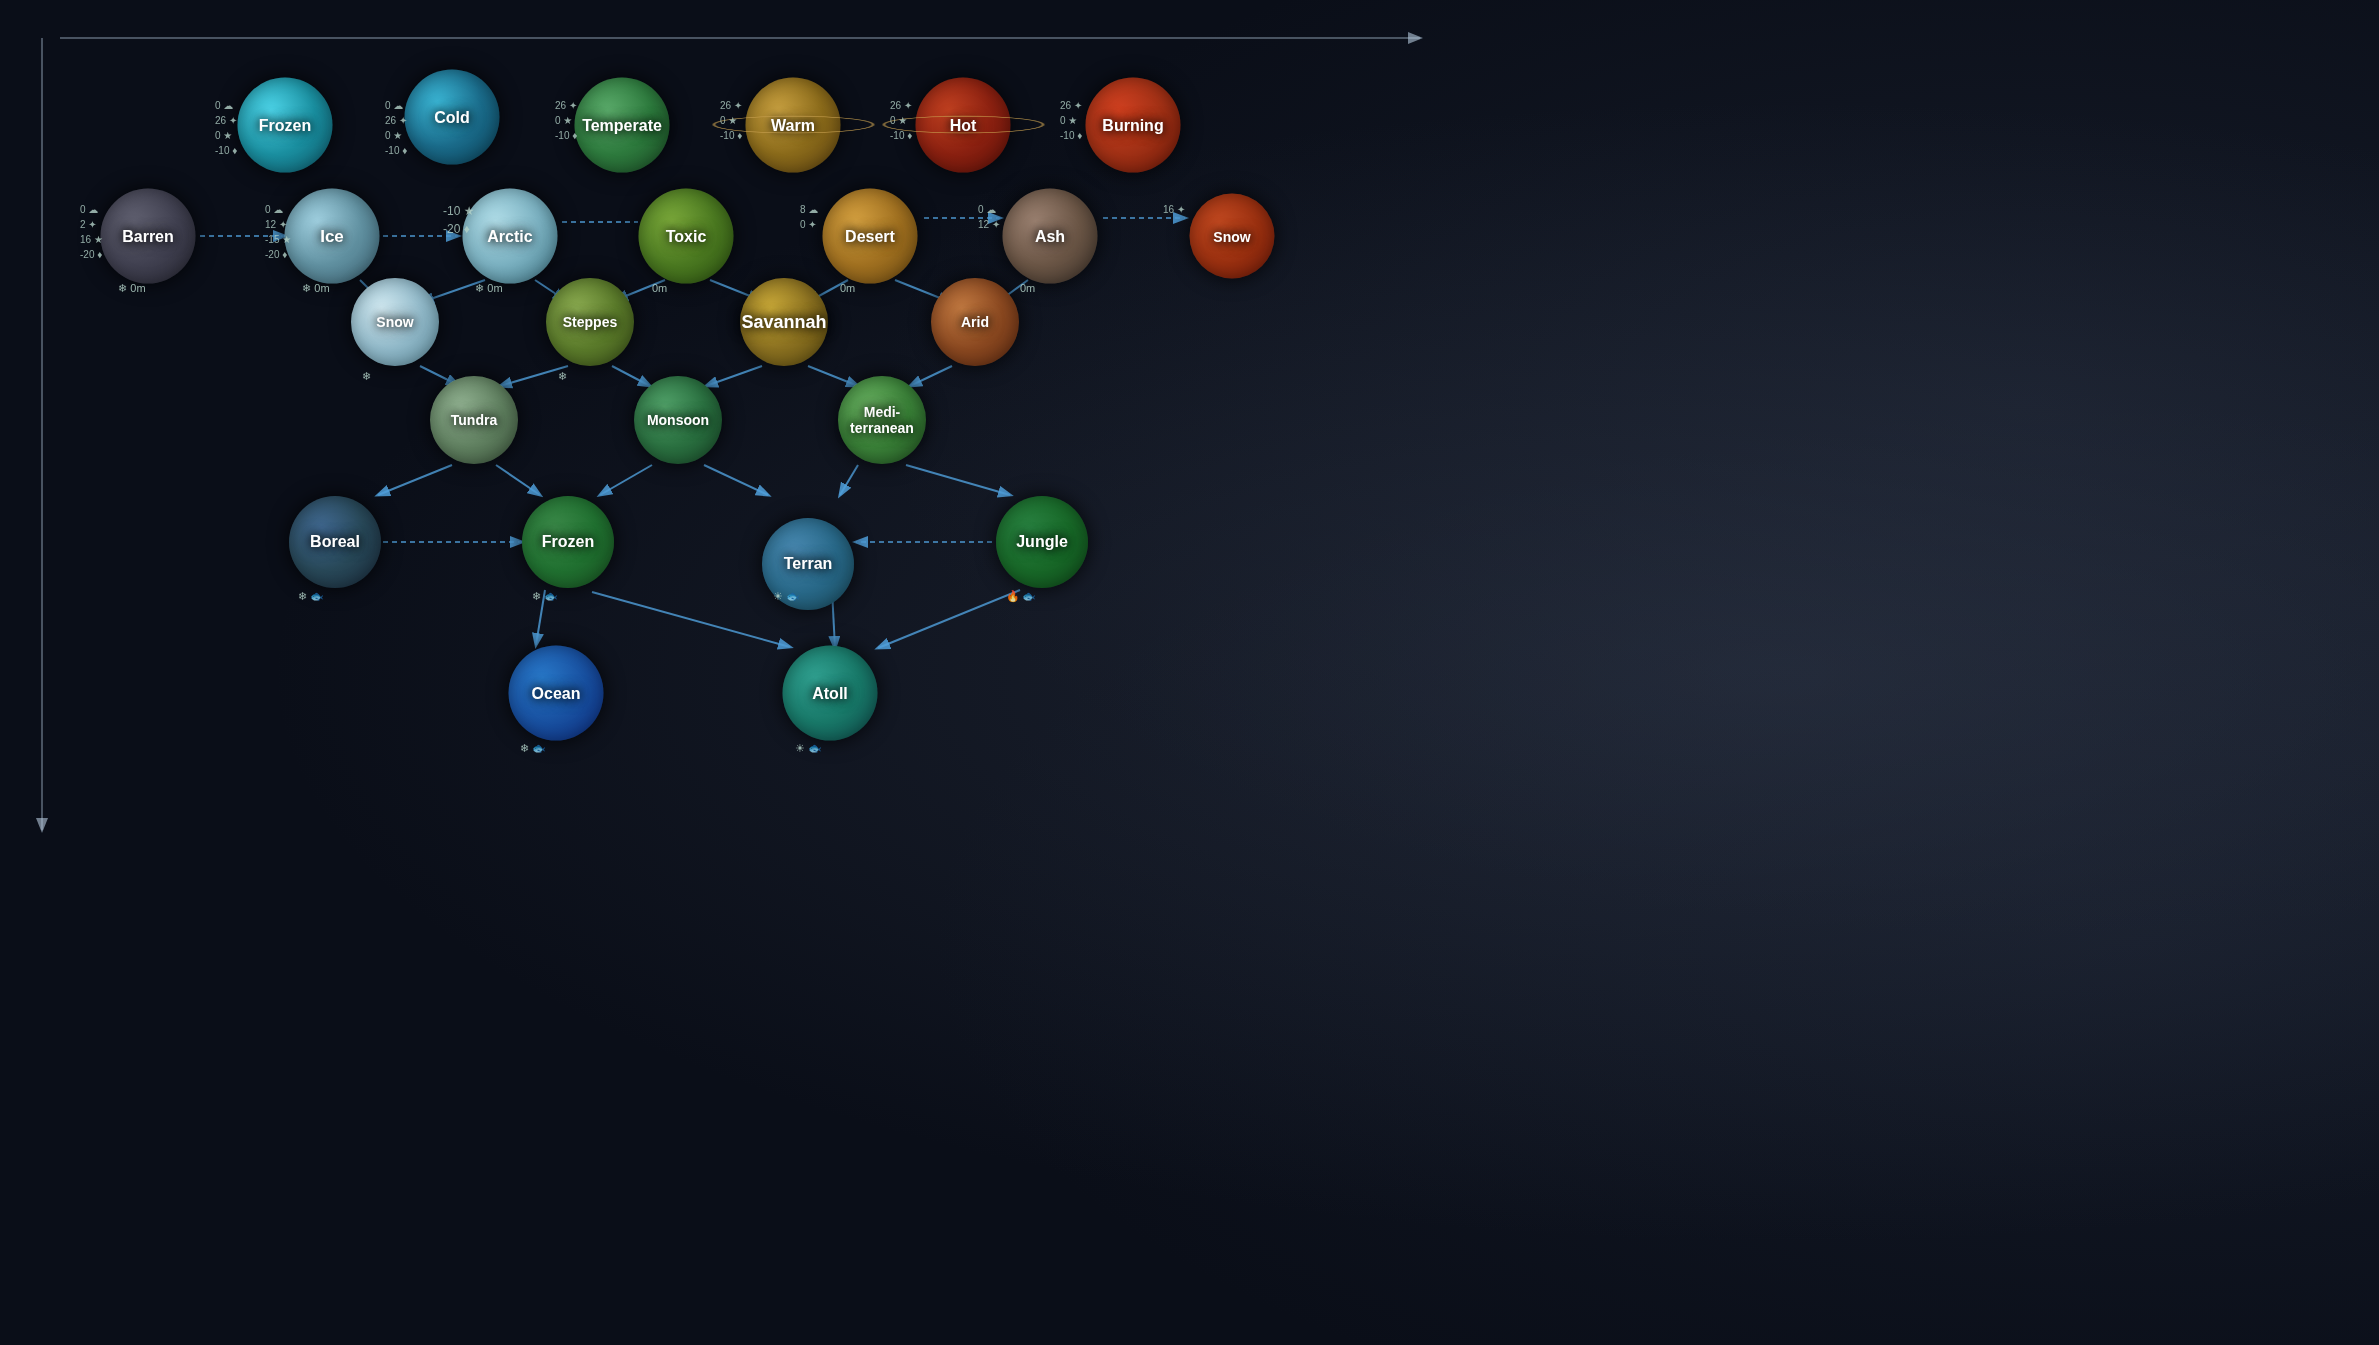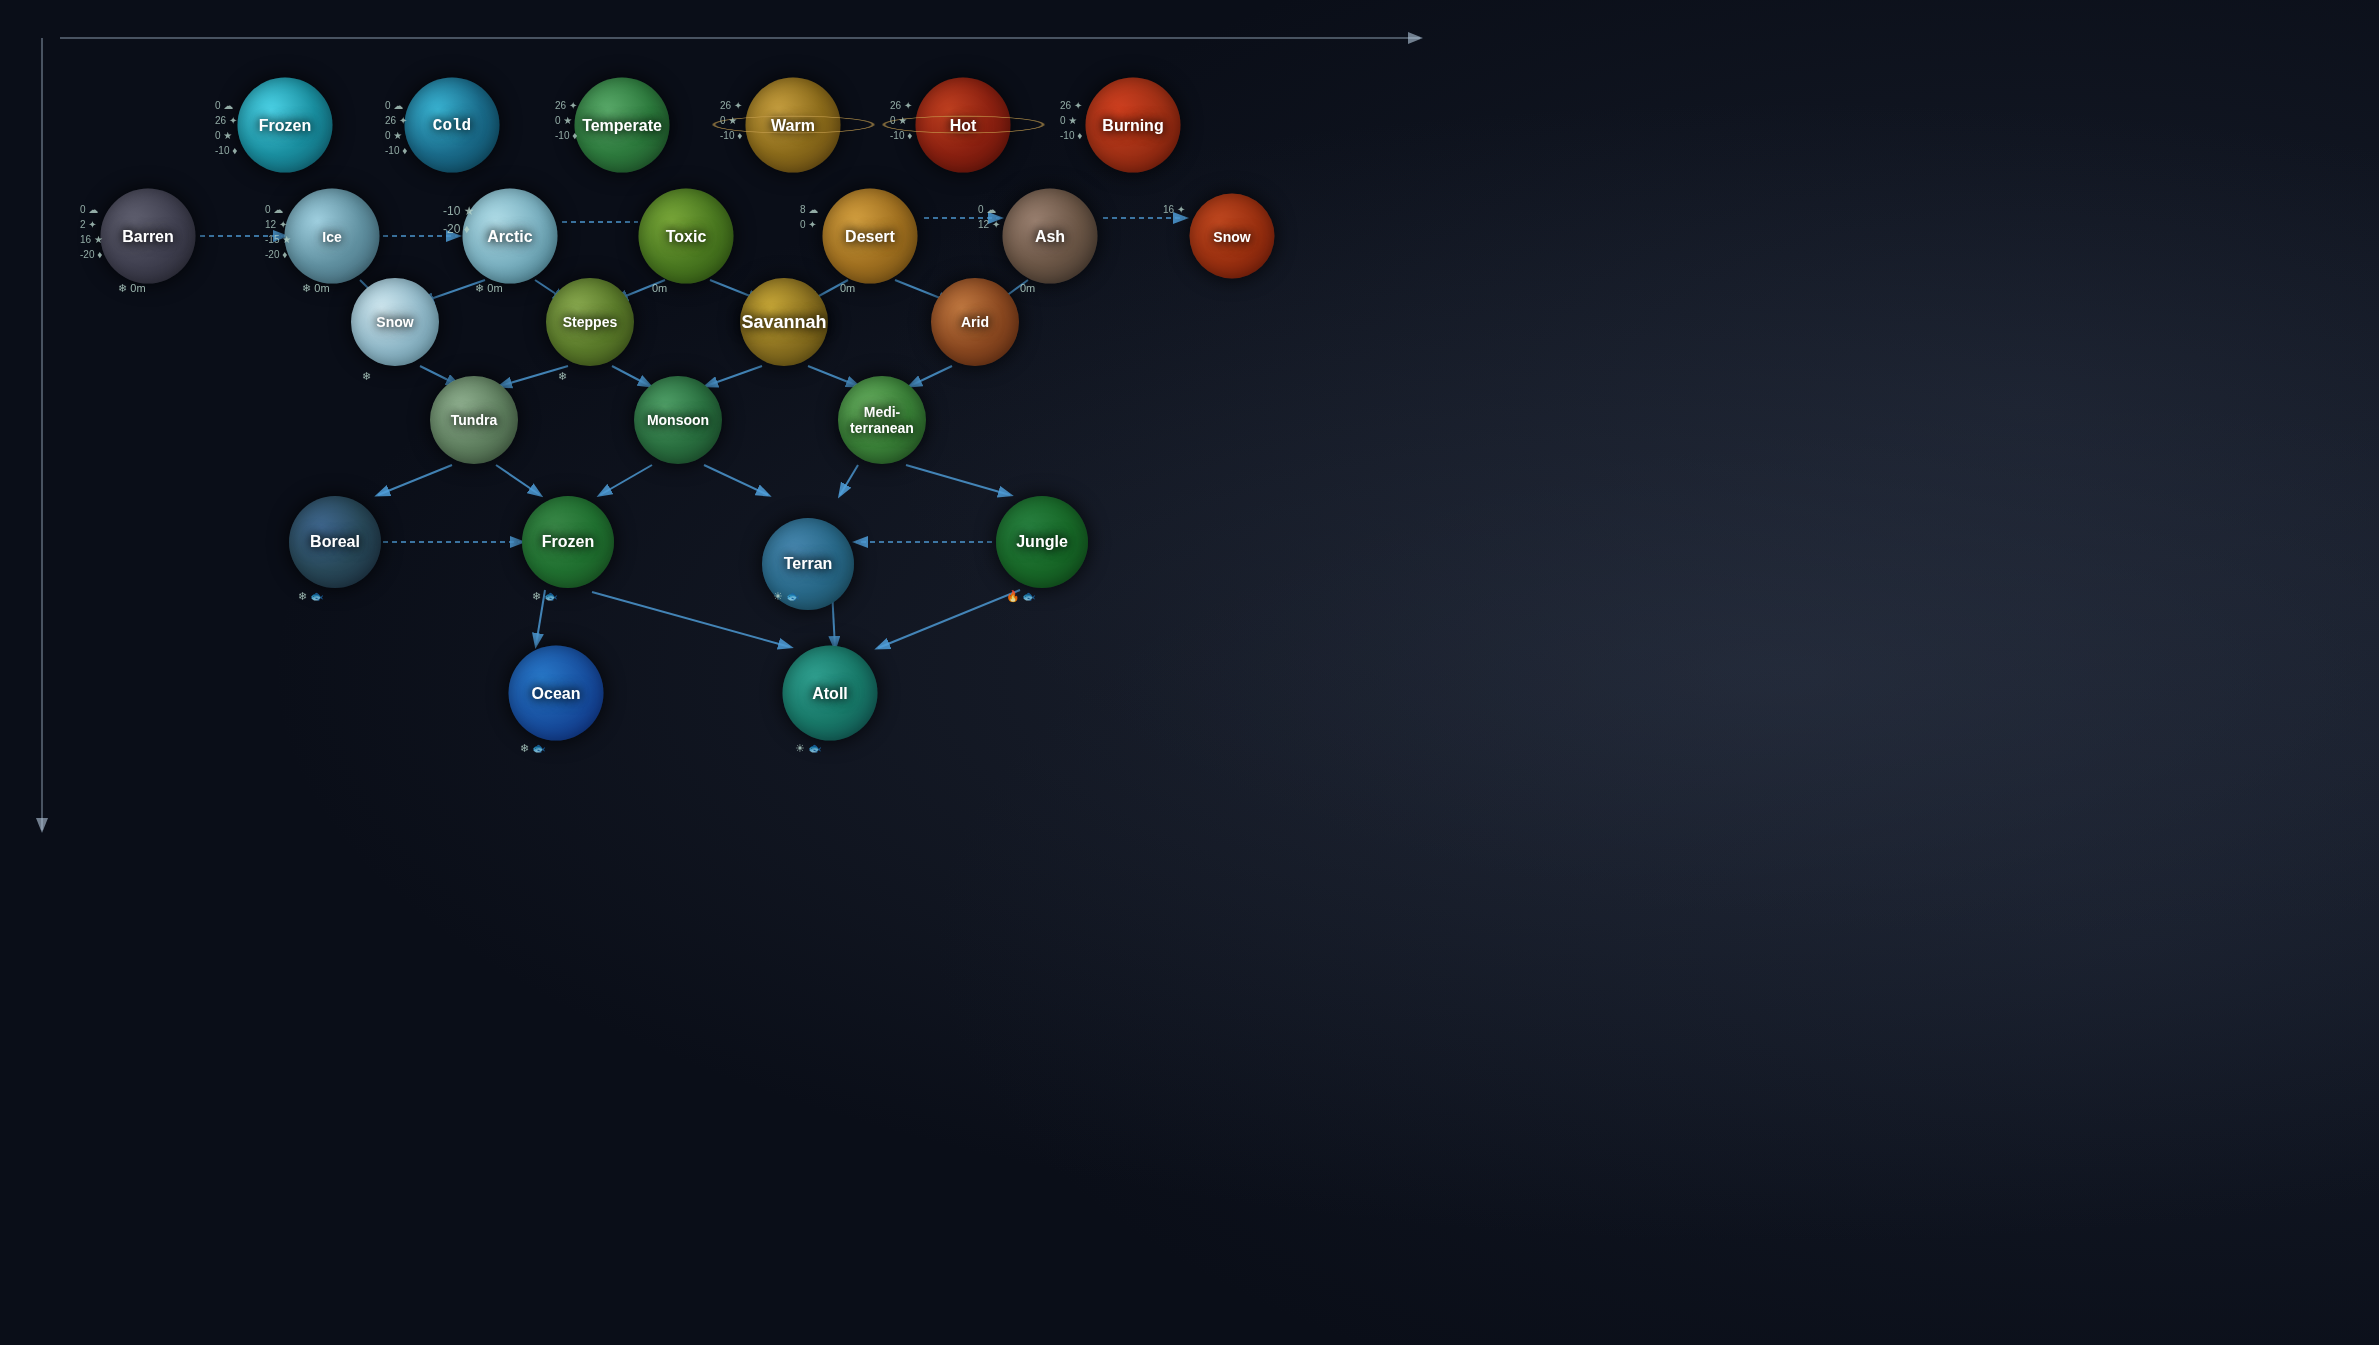--- a/index.html
+++ b/index.html
@@ -206,21 +206,21 @@
   <line x1="1020" y1="590" x2="878" y2="648" stroke="rgba(80,160,220,0.8)" stroke-width="2" marker-end="url(#arrowhead)"></line>
 
 </svg>
 
 <div id="planets-container">
 <div class="planet-node" style="left: 285px; top: 125px;">
       <div class="planet-circle planet-frozen" style="width: 95px; height: 95px;">
         <div class="planet-label" style="font-size: 16px; font-weight: bold; white-space: pre-line;">Frozen</div>
       </div>
     </div>
-    <div class="planet-node" style="left: 452px; top: 125px; font-family: Liberation Mono, monospace;">
+    <div class="planet-node" style="left: 452px; top: 117px;">
       <div class="planet-circle planet-cold" style="width: 95px; height: 95px;">
         <div class="planet-label" style="font-size: 16px; font-weight: bold; white-space: pre-line;">Cold</div>
       </div>
     </div>
     <div class="planet-node" style="left: 622px; top: 125px;">
       <div class="planet-circle planet-temperate" style="width: 95px; height: 95px;">
         <div class="planet-label" style="font-size: 16px; font-weight: bold; white-space: pre-line;">Temperate</div>
       </div>
     </div>
     <div class="planet-node" style="left: 793px; top: 125px;">
@@ -240,21 +240,21 @@
         <div class="planet-label" style="font-size: 16px; font-weight: bold; white-space: pre-line;">Burning</div>
       </div>
     </div>
     <div class="planet-node" style="left: 148px; top: 236px;">
       <div class="planet-circle planet-barren" style="width: 95px; height: 95px;">
         <div class="planet-label" style="font-size: 16px; font-weight: bold; white-space: pre-line;">Barren</div>
       </div>
     </div>
     <div class="planet-node" style="left: 332px; top: 236px;">
       <div class="planet-circle planet-ice" style="width: 95px; height: 95px;">
-        <div class="planet-label" style="font-size: 14px; font-weight: bold; white-space: pre-line;">Ice</div>
+        <div class="planet-label" style="font-size: 17px; font-weight: bold; white-space: pre-line;">Ice</div>
       </div>
     </div>
     <div class="planet-node" style="left: 510px; top: 236px;">
       <div class="planet-circle planet-arctic" style="width: 95px; height: 95px;">
         <div class="planet-label" style="font-size: 16px; font-weight: bold; white-space: pre-line;">Arctic</div>
       </div>
     </div>
     <div class="planet-node" style="left: 686px; top: 236px;">
       <div class="planet-circle planet-toxic" style="width: 95px; height: 95px;">
         <div class="planet-label" style="font-size: 16px; font-weight: bold; white-space: pre-line;">Toxic</div>

